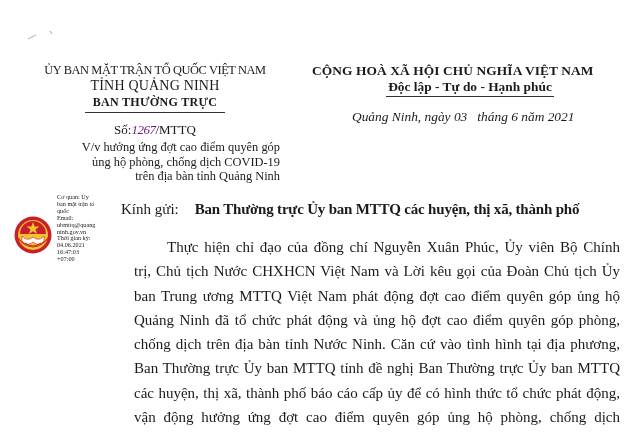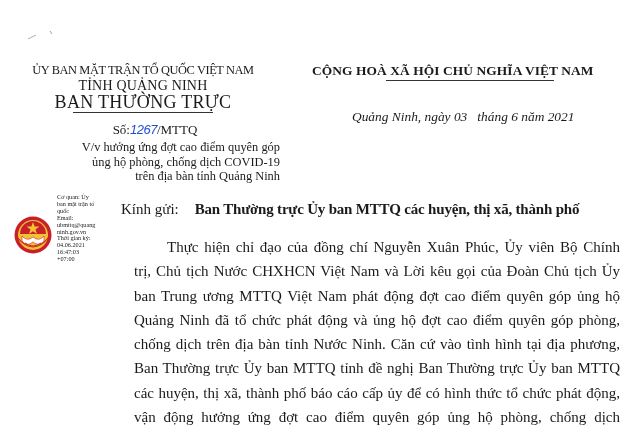--- a/index.html
+++ b/index.html
@@ -12,61 +12,61 @@
       height: 437px;
       position: relative;
       overflow: hidden;
       font-family: "Liberation Serif", "DejaVu Serif", serif;
       color: #1a1a1a;
     }
     .abs { position: absolute; }
 
     
     .left-header {
-      left: 18px;
+      left: 30px;
       top: 63px;
       width: 250px;
       text-align: center;
     }
     .org-line1 {
       font-size: 12.4px;
       letter-spacing: -0.4px;
       line-height: 15px;
       white-space: nowrap;
     }
     .org-line2 {
       font-size: 14px;
       line-height: 15px;
       letter-spacing: 0.2px;
     }
     .org-line3 {
-      font-size: 18px;
-      font-weight: normal;
+      font-size: 12px;
+      font-weight: bold;
       line-height: 18px;
       letter-spacing: 0.3px;
     }
     .org-underline {
       width: 140px;
       height: 1px;
       background: #333;
       margin: 1px auto 0 auto;
     }
 
     .doc-number {
       left: 30px;
       top: 122px;
       width: 250px;
       text-align: center;
       font-size: 13px;
       line-height: 16px;
     }
     .doc-number .sig {
-      font-family: Liberation Sans, sans-serif;
+      font-family: Liberation Serif, serif;
       font-style: italic;
-      color: #1d4ed8;
+      color: #701a75;
       letter-spacing: -0.5px;
     }
     .subject {
       left: 30px;
       top: 140px;
       width: 250px;
       text-align: right;
       font-size: 12.4px;
       line-height: 14.5px;
     }
@@ -179,20 +179,21 @@
 </div>
 
 <div class="abs subject">
   <div>V/v hưởng ứng đợt cao điểm quyên góp</div>
   <div>ủng hộ phòng, chống dịch COVID-19</div>
   <div>trên địa bàn tỉnh Quảng Ninh</div>
 </div>
 
 <div class="abs right-header">
   <div class="nation">CỘNG HOÀ XÃ HỘI CHỦ NGHĨA VIỆT NAM</div>
+  <div class="motto">Độc lập - Tự do - Hạnh phúc</div>
   <div class="motto-underline"></div>
 </div>
 
 <div class="abs date-line">Quảng Ninh, ngày 03   tháng 6 năm 2021</div>
 
 <svg class="abs logo" viewBox="0 0 40 40">
   <circle cx="20" cy="20" r="18.5" fill="#c8202a"></circle>
   <circle cx="20" cy="20" r="15" fill="#f2c230"></circle>
   <path d="M7 19 A13 13 0 0 1 33 19 L20 19 Z" fill="#c8202a"></path>
   <polygon points="20,7 21.6,11.6 26.4,11.6 22.5,14.4 24,19 20,16.2 16,19 17.5,14.4 13.6,11.6 18.4,11.6" fill="#f2c230"></polygon>

